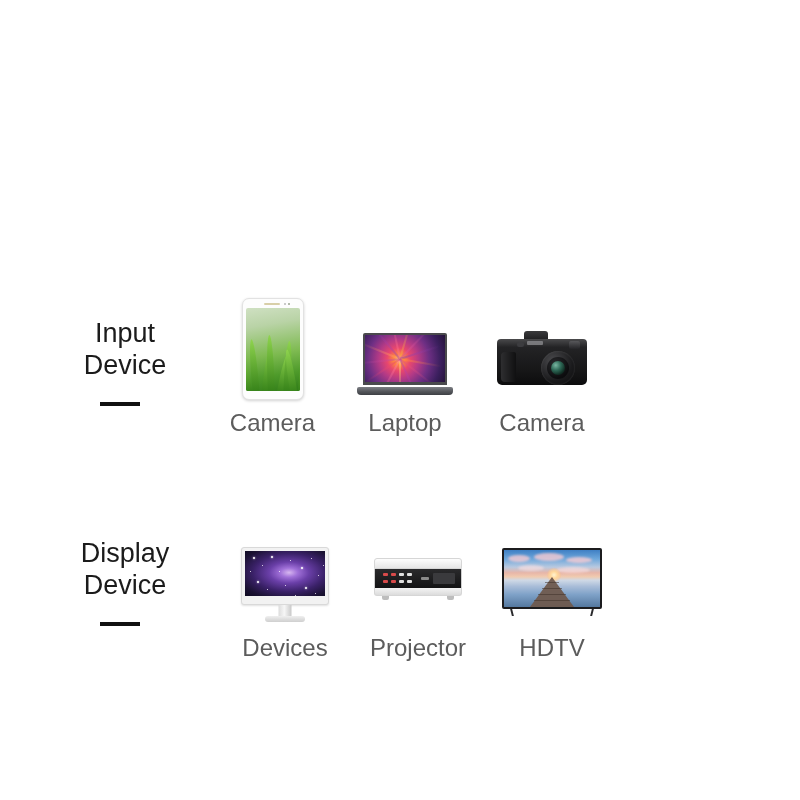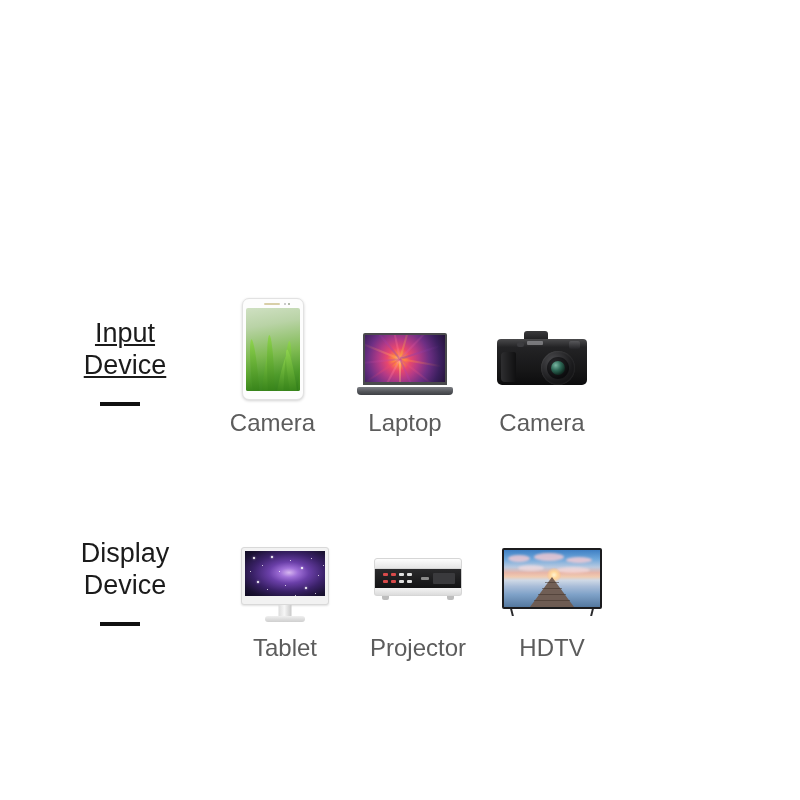--- a/index.html
+++ b/index.html
@@ -59,21 +59,21 @@
   .cat-text {
     position: absolute;
     left: 0;
     width: 170px;
     text-align: center;
     font-size: 27px;
     font-weight: normal;
     color: #1b1b1b;
     line-height: 1.2;
   }
-  .cat-input .cat-text  { top: 42px; text-decoration: underline; }
+  .cat-input .cat-text  { top: 42px; }
   .cat-display .cat-text { top: 37px; }
 
   .cat-line {
     position: absolute;
     left: 60px;
     width: 40px;
     height: 4px;
     background: #111111;
   }
   .cat-input .cat-line  { top: 127px; }
@@ -640,21 +640,21 @@
               <div class="star" style="left:70px; top:42px;"></div>
               <div class="star" style="left:50px; top:44px;"></div>
               <div class="star" style="left:5px;  top:20px;"></div>
               <div class="star" style="left:78px; top:14px;"></div>
             </div>
           </div>
           <div class="mon-neck"></div>
           <div class="mon-base"></div>
         </div>
       </div>
-      <div class="cell-label">Tablet</div>
+      <div class="cell-label">Devices</div>
     </div>
 
     <div class="cell cell-projector">
       <div class="cell-art">
         <div class="projector">
           <div class="prj-top"></div>
           <div class="prj-face">
             <div class="prj-led" style="left:8px;  top:4px;  background:#d84a4a;"></div>
             <div class="prj-led" style="left:16px; top:4px;  background:#d84a4a;"></div>
             <div class="prj-led" style="left:24px; top:4px;  background:#e0e0e0;"></div>

